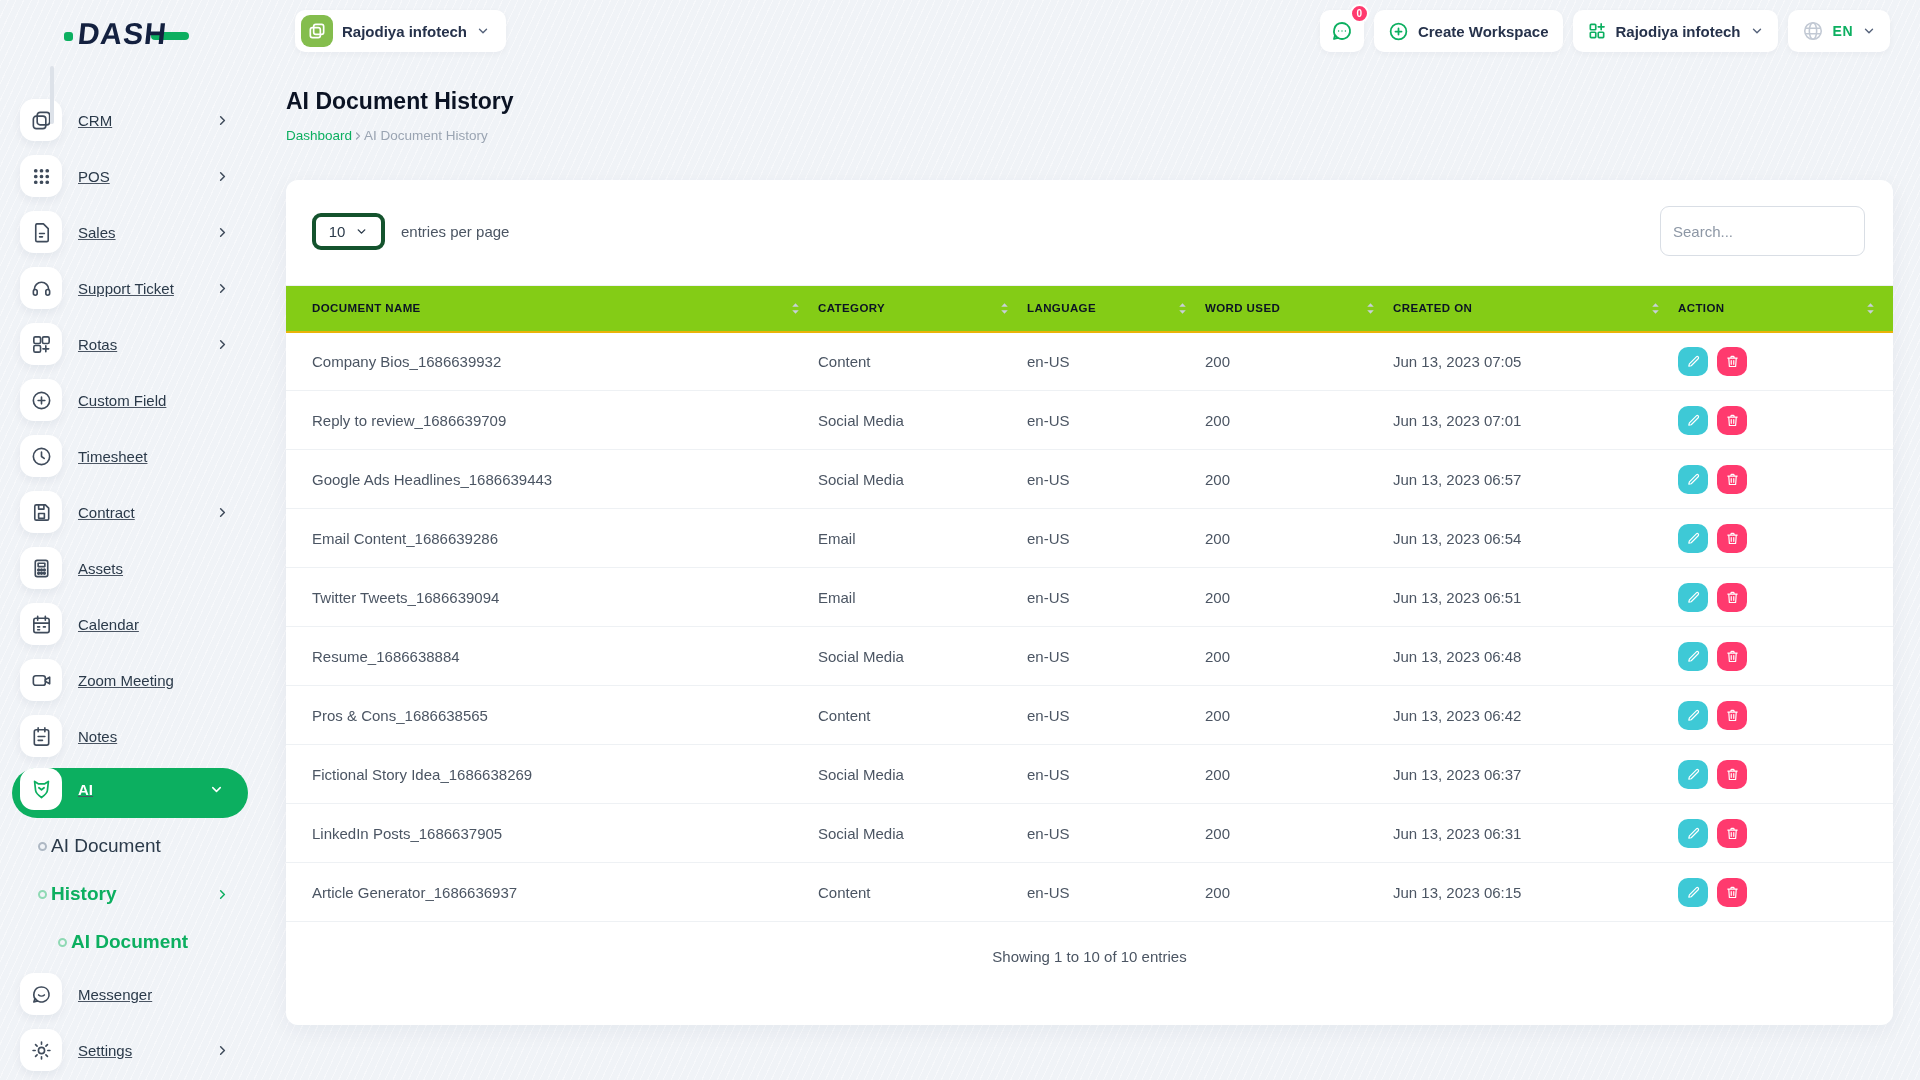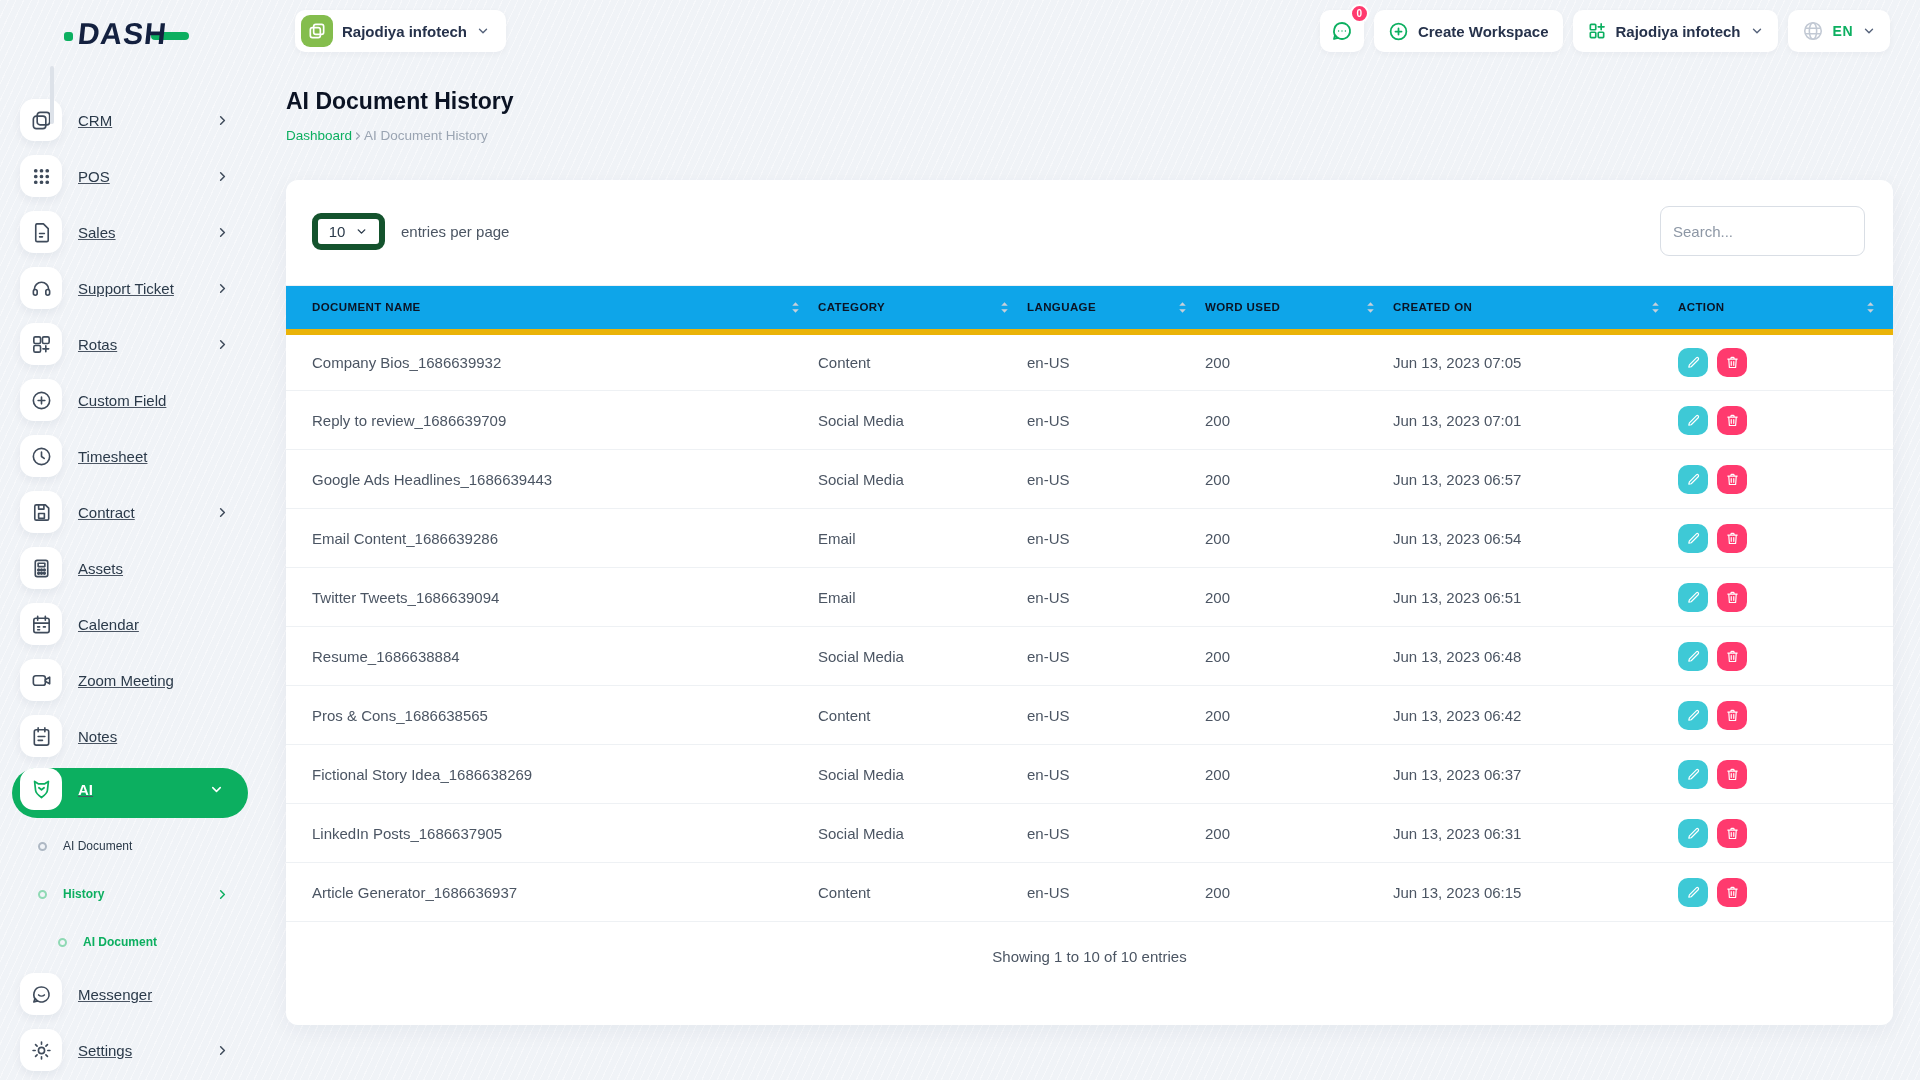--- a/index.html
+++ b/index.html
@@ -36,41 +36,41 @@
                      box-shadow:0 4px 10px rgba(20,30,60,.06); flex:none; }
   .side-item .lbl { margin-left:16px; font-size:15px; font-weight:500; color:#2b3a4a; flex:1; }
   .side-item .chev { margin-right:8px; }
   .side-item.active { background:#0caf60; border-radius:26px; margin:4px 12px; height:50px; padding:0 16px 8px 8px; }
   .side-item.active .ibox { box-shadow:none; }
   .side-item.active .lbl { color:#fff; font-weight:700; }
   .sub-item { height:48px; display:flex; align-items:center; padding-left:38px; cursor:pointer; }
   .sub-item.lvl2 { padding-left:58px; }
   .sub-item .ring { width:9px; height:9px; border-radius:50%; border:2px solid #aeb8c4; flex:none; }
   .sub-item.hl .ring { border-color:#8fd9b4; }
-  .sub-item .lbl { margin-left:16px; font-size:12px; font-weight:500; color:#2b3a4a; flex:1; }
+  .sub-item .lbl { margin-left:4px; font-size:19px; font-weight:500; color:#2b3a4a; flex:1; }
   .sub-item.hl .lbl { color:#0caf60; font-weight:700; }
   .sub-item .chev { margin-right:30px; }
   
   .page-title { position:absolute; left:286px; top:88px; font-size:23px; font-weight:700; color:#0b1324; }
   .breadcrumb { position:absolute; left:286px; top:128px; font-size:13.5px; display:flex; align-items:center; }
   .breadcrumb a { color:#0caf60; text-decoration:none; cursor:pointer; }
   .breadcrumb .sep { color:#9aa4b2; font-size:13px; }
   .breadcrumb .cur { color:#9aa4b2; }
   .card { position:absolute; left:286px; top:180px; width:1607px; height:845px; background:#fff; border-radius:12px;
           box-shadow:0 6px 22px rgba(24,40,70,.05); }
   .card-controls { display:flex; align-items:center; justify-content:space-between; padding:26px 28px 0 26px; }
   .controls-left { display:flex; align-items:center; gap:16px; }
   .select { display:flex; align-items:center; justify-content:center; gap:10px; width:73px; height:37px;
-            border:6px solid #14532d; border-radius:9px; background:#fff; font-family:inherit; font-size:15px; color:#2b3a4a; cursor:pointer; }
+            border:4px solid #14532d; border-radius:9px; background:#fff; font-family:inherit; font-size:15px; color:#2b3a4a; cursor:pointer; }
   .entries-label { font-size:15px; color:#4b5563; }
   .search { width:205px; height:50px; border:1px solid #d9dee5; border-radius:9px; padding:0 12px; font-family:inherit;
             font-size:15px; color:#2b3a4a; outline:none; }
   .search::placeholder { color:#8d97a5; }
   table { width:100%; border-collapse:collapse; table-layout:fixed; margin-top:29px; }
-  thead th { height:46px; background:#0ea5e9; border-top:1px solid #eef1f4; border-bottom:6px solid #eab308; }
+  thead th { height:46px; background:#84cc16; border-top:1px solid #eef1f4; border-bottom:2px solid #eab308; }
   thead .th-in { display:flex; align-items:center; justify-content:space-between; padding-right:16px; }
   thead .th-lbl { font-size:11.5px; font-weight:700; letter-spacing:.4px; color:#0b1324; text-align:left; }
   tbody td { height:59px; border-bottom:1px solid #eef1f4; font-size:15px; color:#4b5563; }
   th:first-child .th-in, td:first-child { padding-left:26px; }
   .actions { display:flex; gap:9px; }
   .act-btn { width:30px; height:29px; border:none; border-radius:10px; display:flex; align-items:center; justify-content:center; cursor:pointer; }
   .act-edit { background:#3ec9d6; }
   .act-del  { background:#ff3a6e; }
   .table-footer { padding:26px 26px 0 26px; font-size:15px; color:#4b5563;text-align:center; }
 </style>

